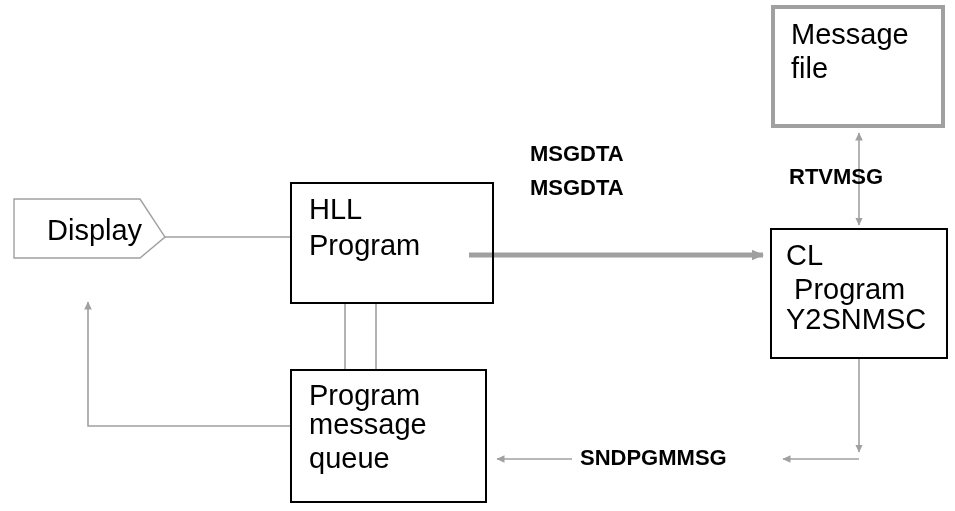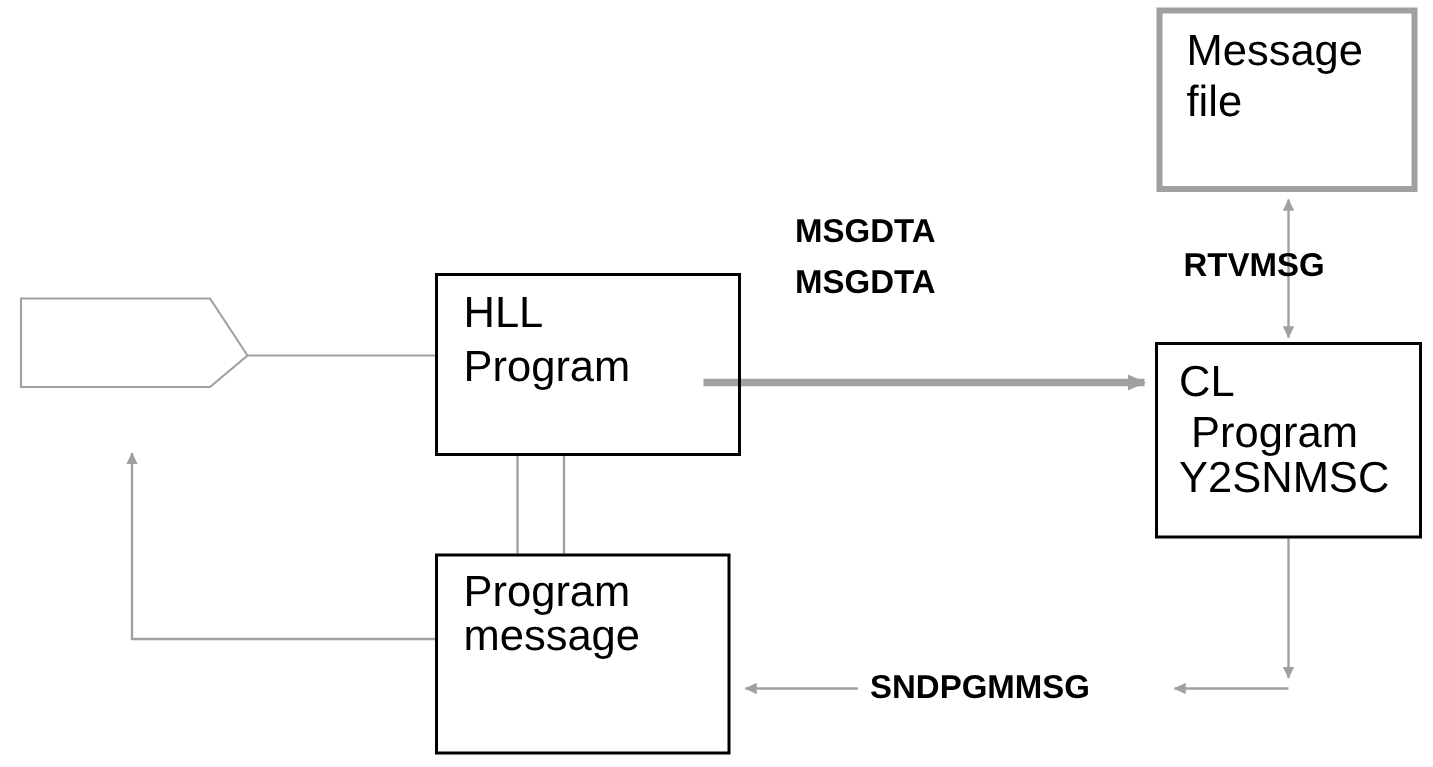--- a/index.html
+++ b/index.html
@@ -84,29 +84,33 @@
     <line x1="572" y1="459" x2="497" y2="459" stroke="#a0a0a0" stroke-width="1.6" marker-end="url(#arrow-thin)"></line>
 
     <line x1="345" y1="304" x2="345" y2="369" stroke="#a0a0a0" stroke-width="1.6"></line>
     <line x1="376" y1="304" x2="376" y2="369" stroke="#a0a0a0" stroke-width="1.6"></line>
 
     <path d="M290,426 L88,426 L88,302" fill="none" stroke="#a0a0a0" stroke-width="1.6" marker-end="url(#arrow-thin)"></path>
 
     <path d="M14,199 L140,199 L165,237 L140,258 L14,258 Z" fill="#ffffff" stroke="#a0a0a0" stroke-width="1.4"></path>
   </svg>
 
+  <div class="node" style="left:14px; top:199px; width:151px; height:60px;">
+    <div class="node-text" style="left:33px; top:14px;">Display</div>
+  </div>
 
   <div class="node node-box" style="left:290px; top:182px; width:204px; height:122px;">
     <div class="node-text" style="left:17px; top:8px;">HLL</div>
     <div class="node-text" style="left:17px; top:44px;">Program</div>
   </div>
 
   <div class="node node-box" style="left:290px; top:369px; width:197px; height:134px;">
     <div class="node-text" style="left:17px; top:7px;">Program</div>
     <div class="node-text" style="left:17px; top:36px;">message</div>
+    <div class="node-text" style="left:17px; top:70px;">queue</div>
   </div>
 
   <div class="node node-box-thick-gray" style="left:771px; top:5px; width:174px; height:123px;">
     <div class="node-text" style="left:16px; top:8px;">Message</div>
     <div class="node-text" style="left:16px; top:42px;">file</div>
   </div>
 
   <div class="node node-box" style="left:770px; top:228px; width:178px; height:131px;">
     <div class="node-text" style="left:14px; top:8px;">CL</div>
     <div class="node-text" style="left:14px; top:42px;"> Program</div>

